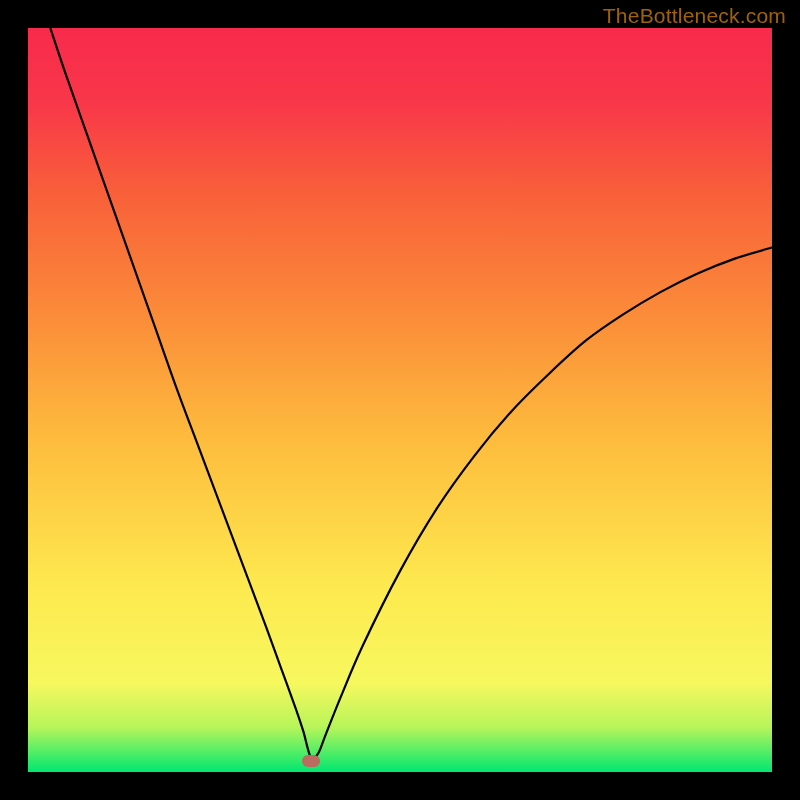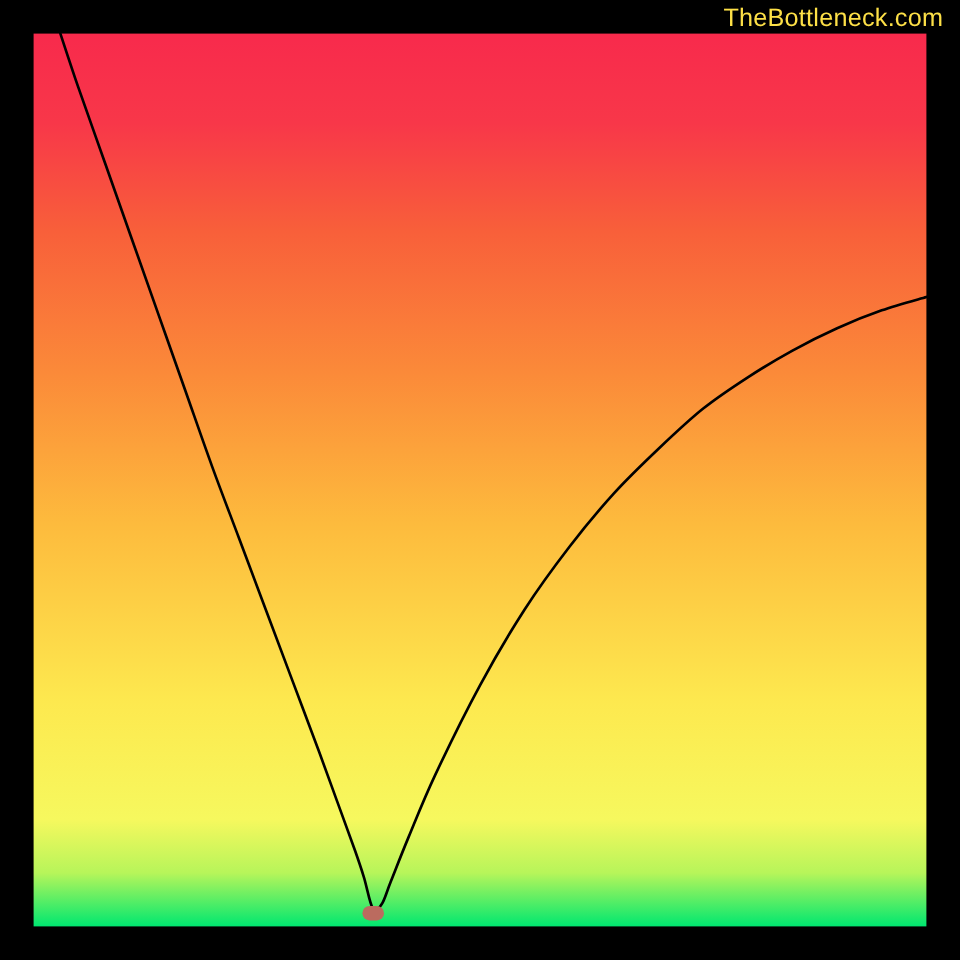--- a/index.html
+++ b/index.html
@@ -10,21 +10,21 @@
     height: 800px;
     background: #000;
   }
   .watermark {
     position: absolute;
     top: 4px;
     right: 14px;
     font-family: Arial, Helvetica, sans-serif;
     font-size: 21px;
     font-weight: 500;
-    color: #fde047;
+    color: #a16207;
     letter-spacing: 0.2px;
     z-index: 5;
   }
   .plot-area {
     position: absolute;
     left: 28px;
     top: 28px;
     width: 744px;
     height: 744px;
     background: linear-gradient(to top,

